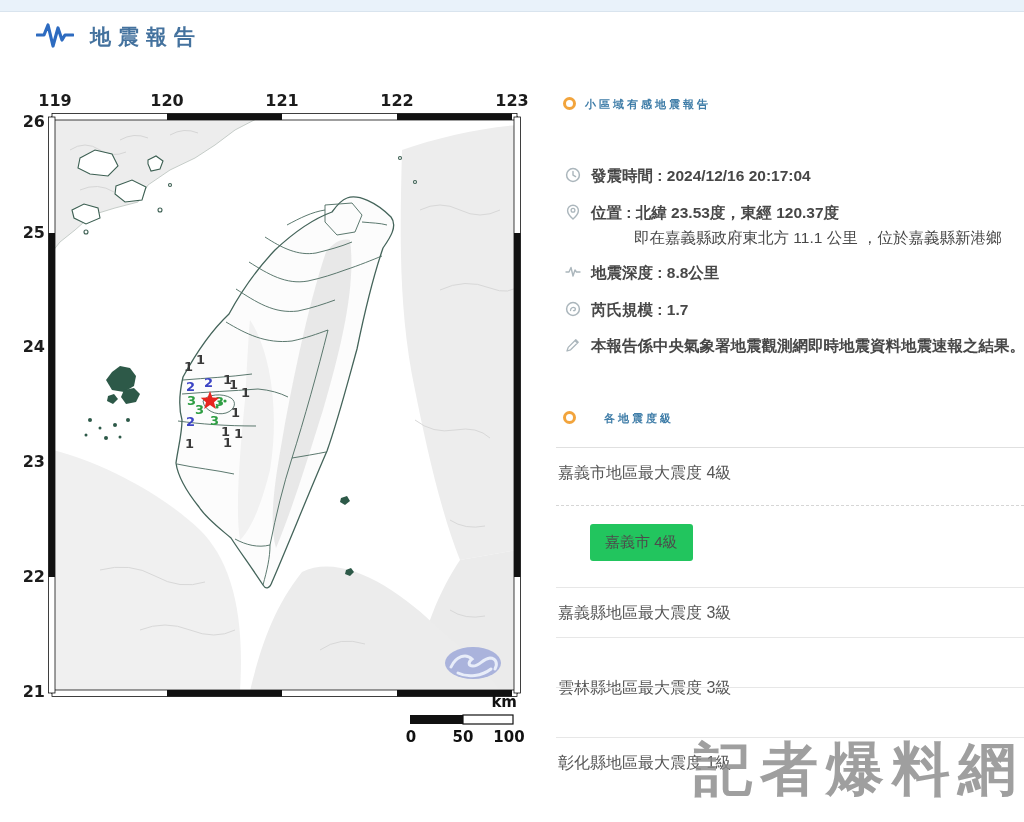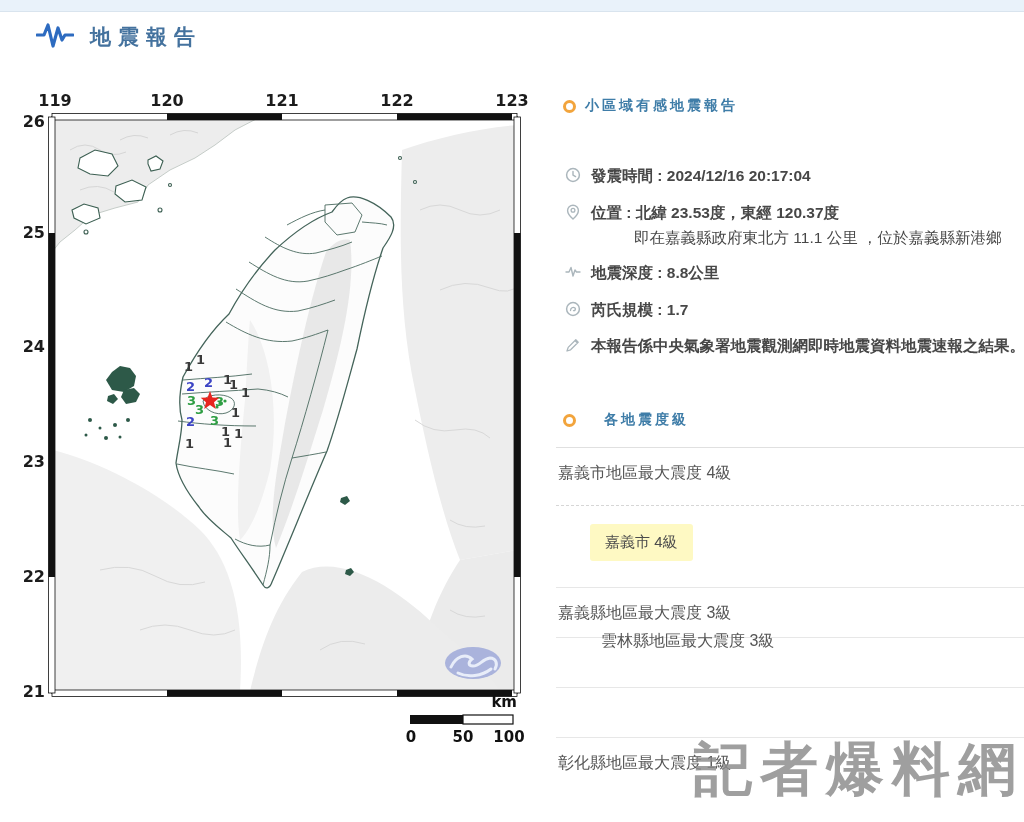--- a/index.html
+++ b/index.html
@@ -9,29 +9,29 @@
   .header{position:absolute;left:36px;top:20px;display:flex;align-items:center;gap:16px;}
   .app-title{font-size:21px;font-weight:700;letter-spacing:7px;color:#44729e;}
   .map-wrap{position:absolute;left:20px;top:90px;width:525px;height:660px;}
   .map-wrap svg{position:absolute;left:0;top:0;font-family:"DejaVu Sans","Liberation Sans",sans-serif;}
   .tick{font-size:16px;font-weight:600;fill:#1c1c1c;}
   .mk{font-size:13px;font-weight:600;fill:#3a3a3a;}
   .mb{font-size:13px;font-weight:600;fill:#3b43c4;}
   .mg{font-size:13px;font-weight:600;fill:#2f9e44;}
   .scl{font-size:15px;font-weight:600;fill:#111;}
   .panel-abs{position:absolute;color:#4a4a4a;font-size:15.5px;white-space:nowrap;font-weight:bold;}
-  .sec-head{display:flex;align-items:center;gap:9px;color:#3f7da8;font-size:14px;font-weight:600;letter-spacing:3px;}
+  .sec-head{display:flex;gap:9px;color:#3f7da8;font-size:11px;font-weight:600;letter-spacing:3px;}
   .bullet{width:7px;height:7px;border:3.5px solid #f2a43c;border-radius:50%;background:#fff;flex:0 0 auto;}
   .inforow{display:flex;align-items:flex-start;gap:10px;color:#474747;}
   .inforow .ico{flex:0 0 auto;margin-top:1px;}
   .indent2{position:absolute;color:#474747;font-size:15.5px;white-space:nowrap;}
   .sep{position:absolute;left:556px;width:468px;border-top:1px solid #e7e7e7;}
   .sep-dash{position:absolute;left:556px;width:468px;border-top:1px dashed #d6d6d6;}
   .region-label{position:absolute;left:558px;font-size:16px;color:#555;white-space:nowrap;}
-  .badge{position:absolute;left:590px;background:#fef9c3;color:#4c4c4c;font-size:15px;padding:9px 15px;border-radius:3px;white-space:nowrap;}
+  .badge{position:absolute;left:590px;background:#22c55e;color:#4c4c4c;font-size:15px;padding:9px 15px;border-radius:3px;white-space:nowrap;}
   .watermark{position:absolute;left:694px;top:731px;font-size:58px;font-weight:700;letter-spacing:8px;color:#8b8b8b;opacity:.82;white-space:nowrap;}
 </style>
 </head>
 <body>
 
 <div class="page">
   <div class="topstrip"></div>
 
   <div class="header">
     <span>
@@ -262,19 +262,19 @@
     <span>各地震度級</span>
   </div>
 
   <div class="sep" style="top:447px;border-top-color:#e0e0e0;"></div>
   <div class="region-label" style="top:463px;">嘉義市地區最大震度 4級</div>
   <div class="sep-dash" style="top:505px;"></div>
   <div class="badge" style="top:524px;">嘉義市 4級</div>
   <div class="sep" style="top:587px;"></div>
   <div class="region-label" style="top:603px;">嘉義縣地區最大震度 3級</div>
   <div class="sep" style="top:637px;"></div>
-  <div class="region-label" style="top:631px;margin-left:43px;">雲林縣地區最大震度 3級</div>
+  <div class="region-label" style="top:678px;">雲林縣地區最大震度 3級</div>
   <div class="sep" style="top:687px;"></div>
   <div class="sep" style="top:737px;"></div>
   <div class="region-label" style="top:753px;">彰化縣地區最大震度 1級</div>
 
   <div class="watermark">記者爆料網</div>
 </div>
 
 </body></html>

